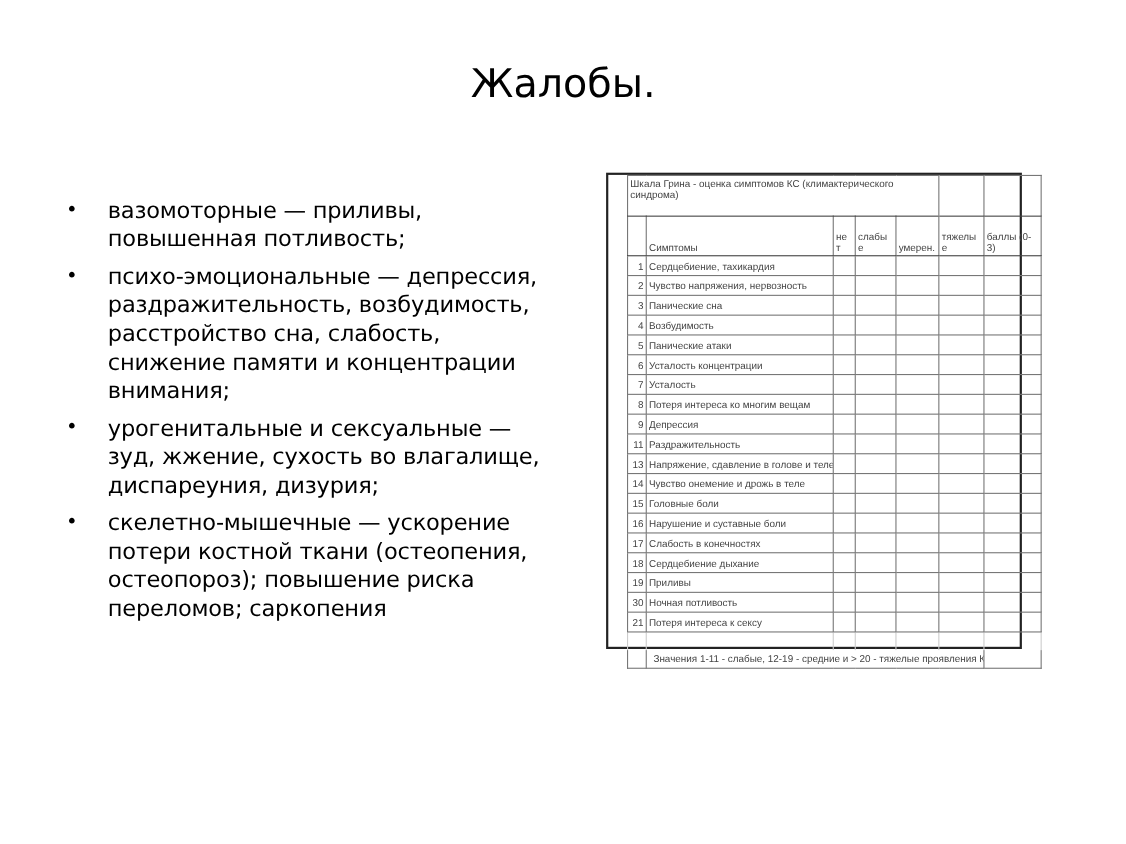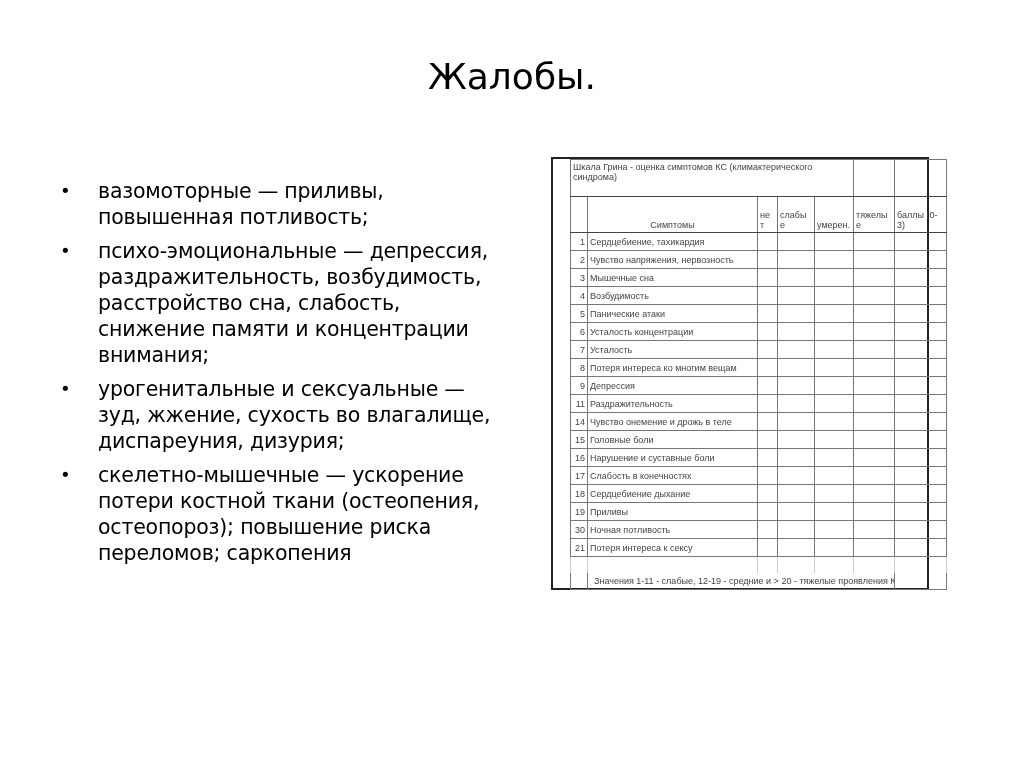--- a/index.html
+++ b/index.html
@@ -33,21 +33,21 @@
       font-family: "Liberation Sans", sans-serif; font-size: 9px; color: #444;
     }
     table.green td {
       border: 1px solid #777; padding: 0 2px; height: 17px; white-space: nowrap; overflow: hidden;
       line-height: 10px;
     }
     table.green td.num { text-align: right; padding-right: 2px; }
     table.green tr.caption td { height: 34px; vertical-align: top; white-space: normal; padding-top: 2px; border-bottom: 1px solid #444; }
     table.green tr.caption td.captext { border-right: none; }
     table.green tr.head td { height: 33px; vertical-align: bottom; text-align: left; white-space: normal; padding-bottom: 2px; border-bottom: 1.5px solid #444;}
-    table.green tr.head td.sym { text-align: center; }
+    table.green tr.head td.sym { text-align: left; }
     table.green tr.blank td { height: 16px; border-bottom: none; border-left-color: #ccc; border-right-color: #ccc;}
     table.green tr.footer td { height: 16px; border-top: none; }
     table.green tr.footer td.foottext { text-align: left; padding-left: 6px; }
   </style>
 </head>
 <body>
 
 <div class="slide-title">Жалобы.</div>
 
 <ul class="bullets">
@@ -98,21 +98,21 @@
           <td class="num">2</td>
           <td>Чувство напряжения, нервозность</td>
           <td></td>
           <td></td>
           <td></td>
           <td></td>
           <td></td>
         </tr>
         <tr>
           <td class="num">3</td>
-          <td>Мышечные сна</td>
+          <td>Панические сна</td>
           <td></td>
           <td></td>
           <td></td>
           <td></td>
           <td></td>
         </tr>
         <tr>
           <td class="num">4</td>
           <td>Возбудимость</td>
           <td></td>
@@ -162,20 +162,29 @@
           <td>Депрессия</td>
           <td></td>
           <td></td>
           <td></td>
           <td></td>
           <td></td>
         </tr>
         <tr>
           <td class="num">11</td>
           <td>Раздражительность</td>
+          <td></td>
+          <td></td>
+          <td></td>
+          <td></td>
+          <td></td>
+        </tr>
+        <tr>
+          <td class="num">13</td>
+          <td>Напряжение, сдавление в голове и теле</td>
           <td></td>
           <td></td>
           <td></td>
           <td></td>
           <td></td>
         </tr>
         <tr>
           <td class="num">14</td>
           <td>Чувство онемение и дрожь в теле</td>
           <td></td>

